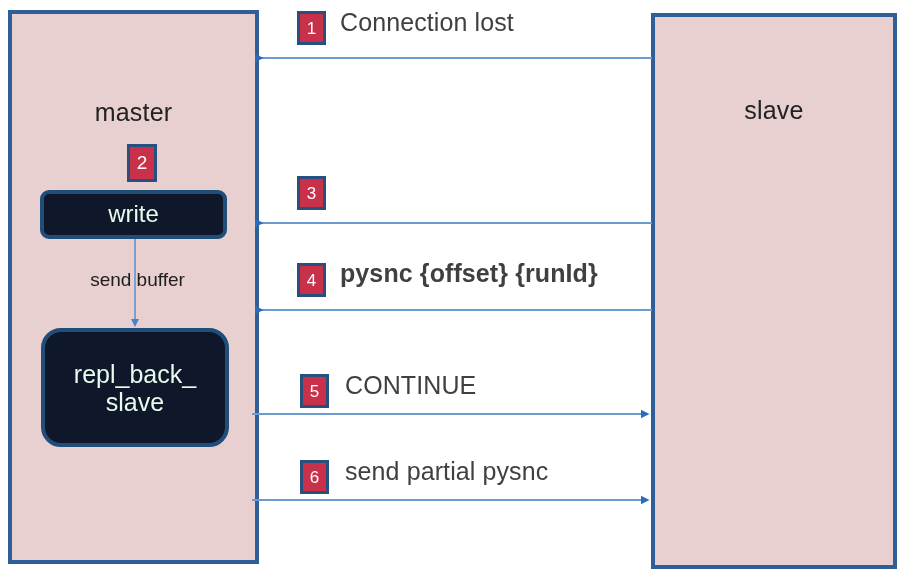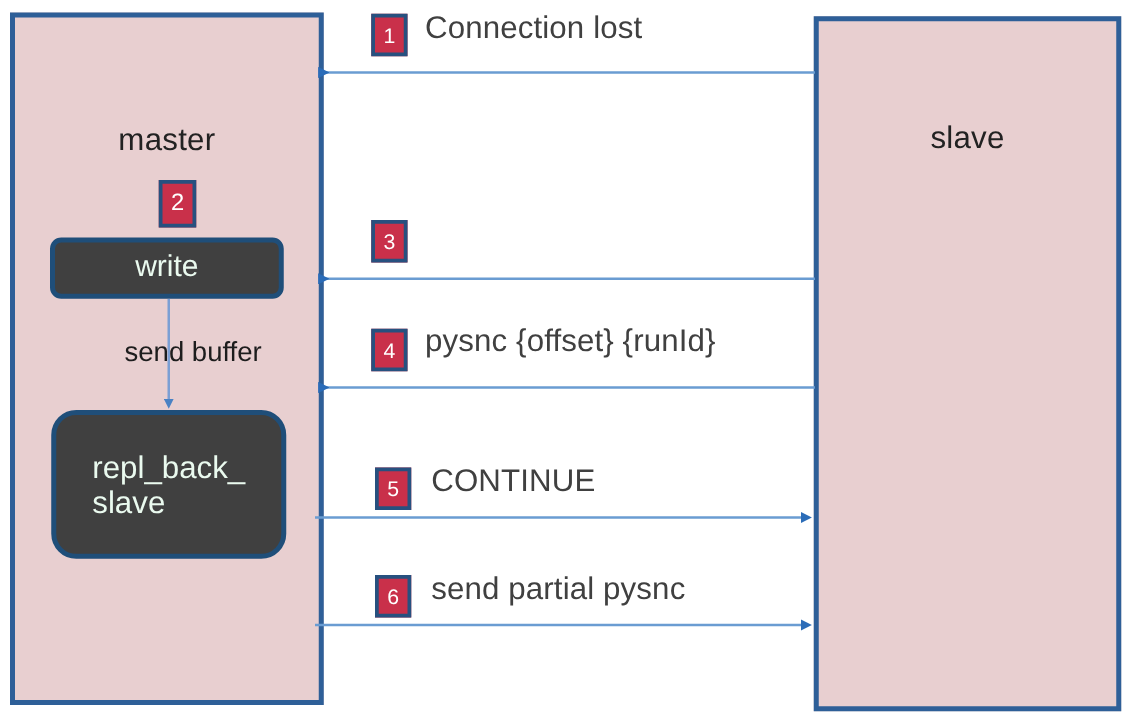--- a/index.html
+++ b/index.html
@@ -34,28 +34,28 @@
 
   #master-panel { left: 8px;  top: 10px;  width: 251px; height: 554px; }
   #slave-panel  { left: 651px; top: 13px; width: 246px; height: 556px; }
 
   #master-label { left: 0; top: 84px; }
   #slave-label  { left: 0; top: 79px; }
 
   
   .green-box {
     position: absolute;
-    background: #404040;
+    background: #0f172a;
     border: 4px solid #1f4e79;
     box-sizing: border-box;
     display: flex;
     align-items: center;
     justify-content: center;
     color: #eafaef;
-    text-align: left;
+    text-align: center;
     line-height: 1.12;
   }
   #write-box {
     left: 28px; top: 176px; width: 187px; height: 49px;
     border-radius: 9px;
     font-size: 24px;
   }
   #replbuf-box {
     left: 29px; top: 314px; width: 188px; height: 119px;
     border-radius: 20px;
@@ -69,23 +69,22 @@
     top: 225px;
     width: 20px;
     height: 92px;
   }
   #send-buffer-label {
     position: absolute;
     left: 0px;
     top: 255px;
     width: 251px;
     text-align: center;
-    font-size: 22px;
+    font-size: 19px;
     color: #1d1d1d;
-    padding-left: 17px;
   }
 
   
   .msg-badge {
     position: absolute;
     width: 29px;
     height: 34px;
     background: #c9304a;
     border: 3px solid #27507f;
     box-sizing: border-box;
@@ -175,21 +174,21 @@
     </defs>
     <line x1="403" y1="7" x2="10" y2="7" stroke="#6a9cd2" stroke-width="2" marker-end="url(#headL)"></line>
   </svg>
 
   <div class="msg-badge" style="left:297px; top:176px;">3</div>
   <svg class="msg-arrow" style="top:216px;" viewBox="0 0 406 14" preserveAspectRatio="none">
     <line x1="403" y1="7" x2="10" y2="7" stroke="#6a9cd2" stroke-width="2" marker-end="url(#headL)"></line>
   </svg>
 
   <div class="msg-badge" style="left:297px; top:263px;">4</div>
-  <div class="msg-label" style="left:340px; top:259px;">pysnc {offset} {runId}</div>
+  <div class="msg-label" style="left:340px; top:259px;font-weight:bold;">pysnc {offset} {runId}</div>
   <svg class="msg-arrow" style="top:303px;" viewBox="0 0 406 14" preserveAspectRatio="none">
     <line x1="403" y1="7" x2="10" y2="7" stroke="#6a9cd2" stroke-width="2" marker-end="url(#headL)"></line>
   </svg>
 
   <div class="msg-badge" style="left:300px; top:374px;">5</div>
   <div class="msg-label" style="left:345px; top:371px;">CONTINUE</div>
   <svg class="msg-arrow" style="top:407px;" viewBox="0 0 406 14" preserveAspectRatio="none">
     <line x1="3" y1="7" x2="396" y2="7" stroke="#6a9cd2" stroke-width="2" marker-end="url(#headR)"></line>
   </svg>
 

